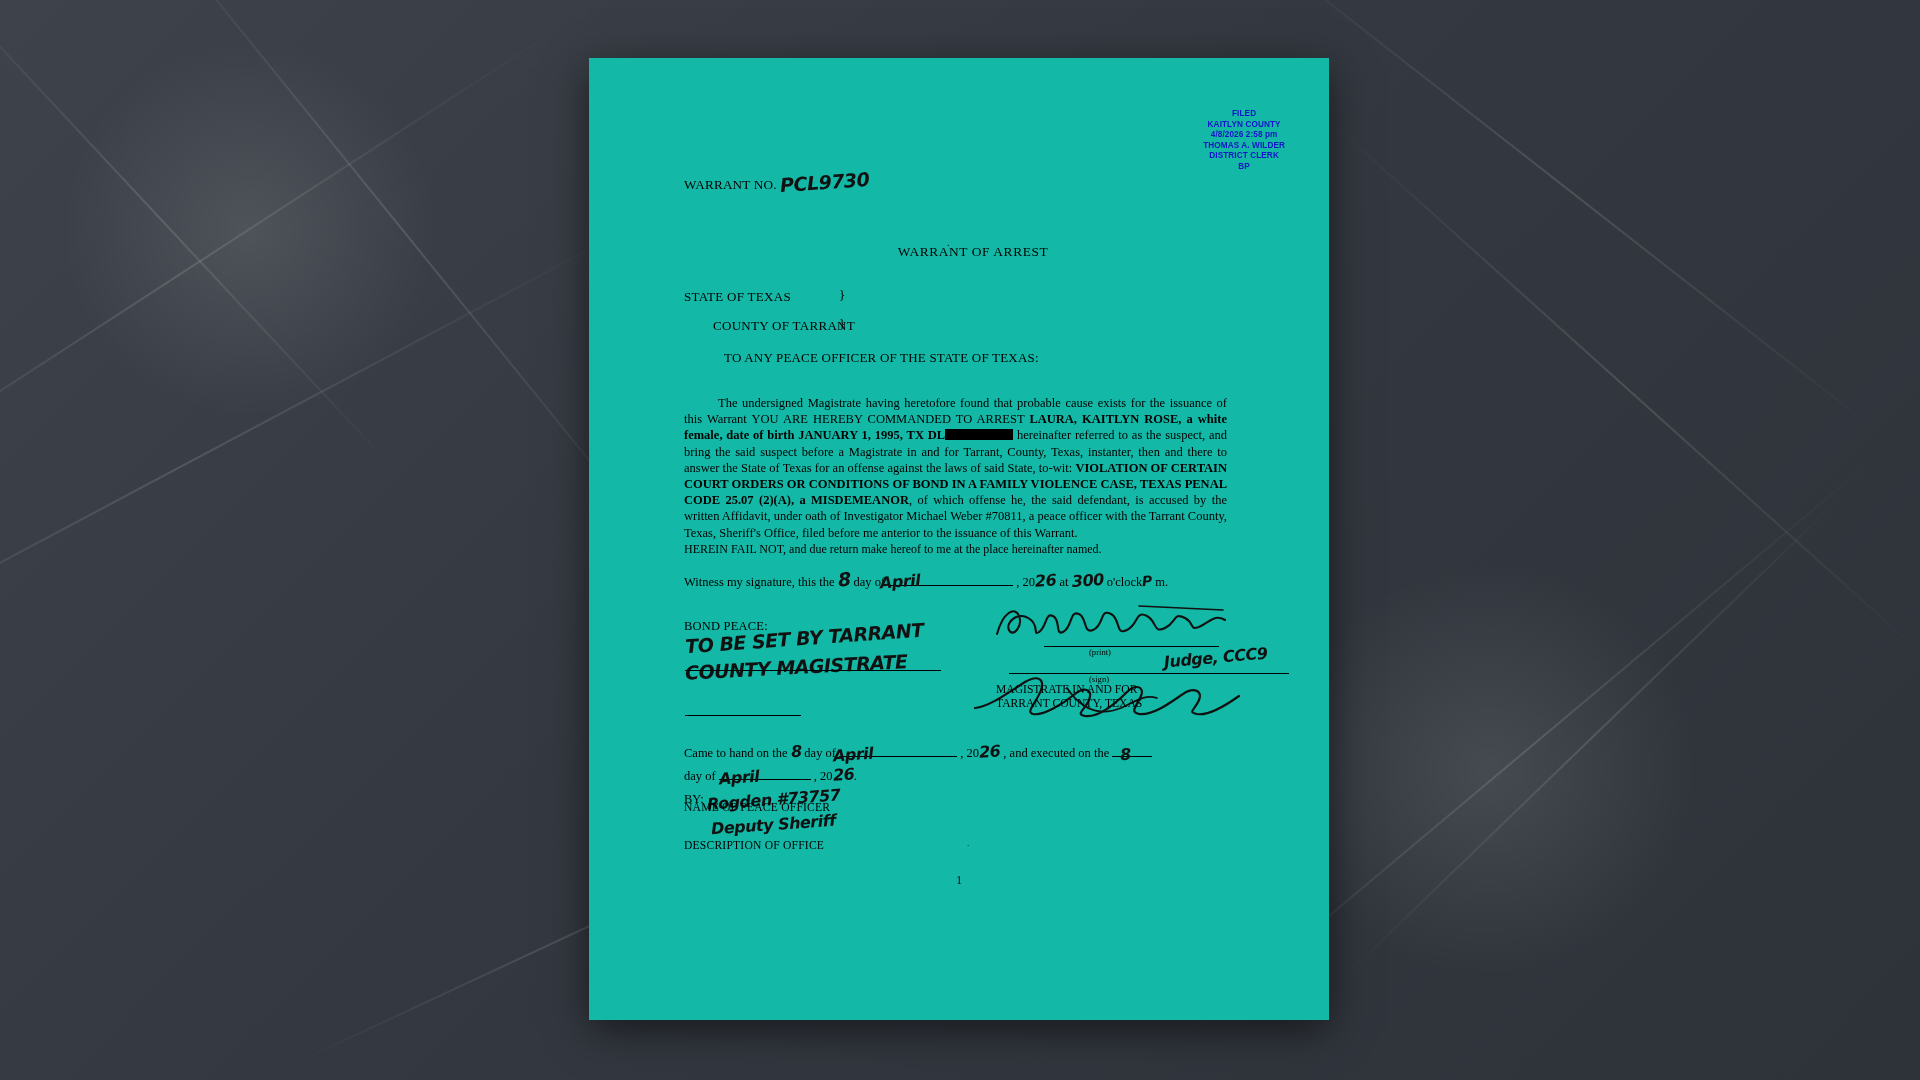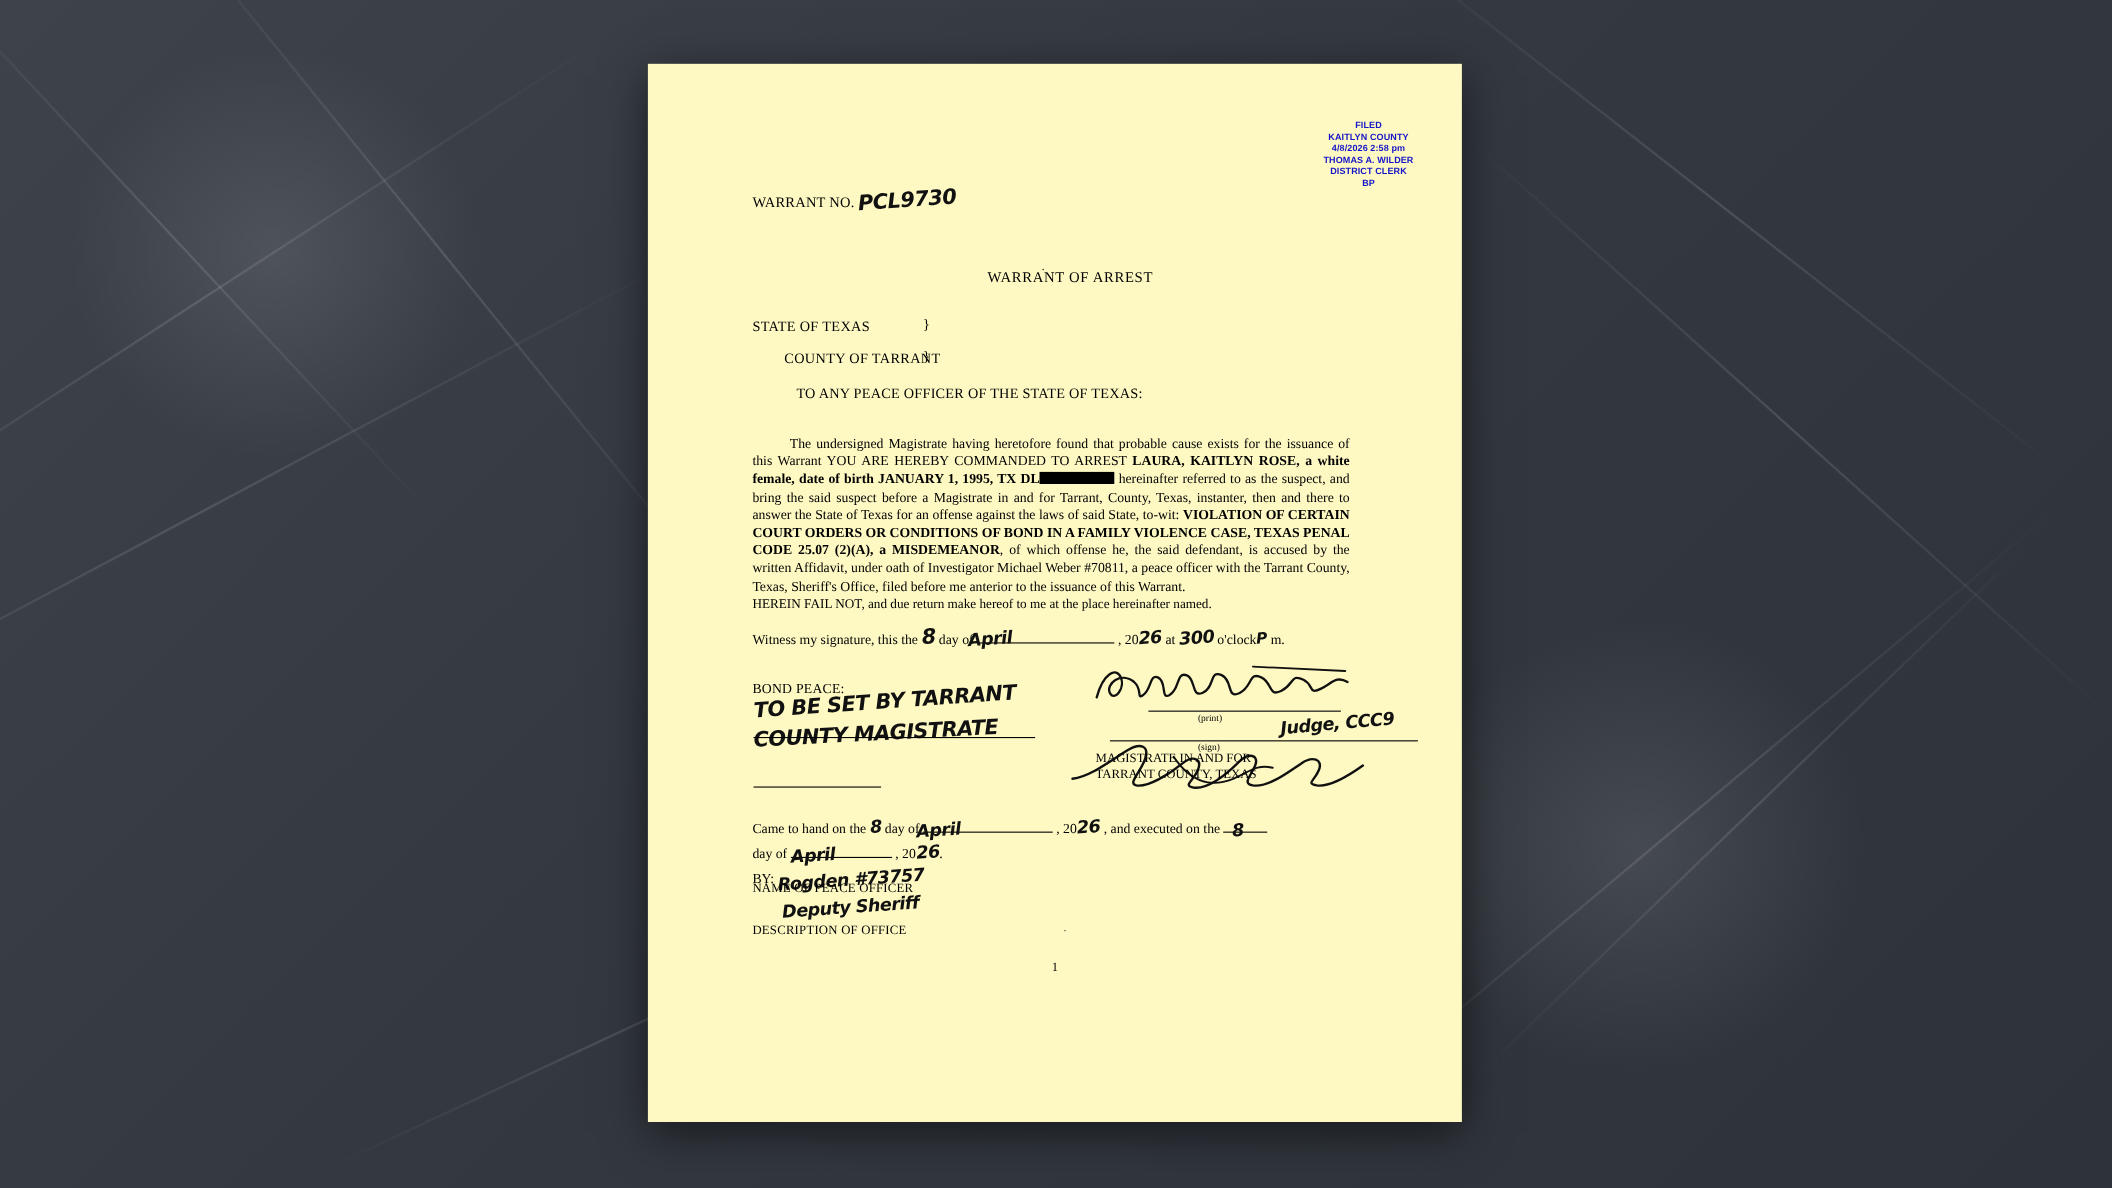--- a/index.html
+++ b/index.html
@@ -36,21 +36,21 @@
     pointer-events: none;
   }
 
   
   .page {
     position: absolute;
     left: 589px;
     top: 58px;
     width: 740px;
     height: 962px;
-    background: #fef9c3;
+    background: #14b8a6;
     box-shadow: 0 10px 40px rgba(0,0,0,0.55);
     overflow: hidden;
   }
   .doc-inner {
     position: relative;
     width: 100%;
     height: 100%;
     font-size: 12.4px;
     line-height: 1.30;
     color: #000;

